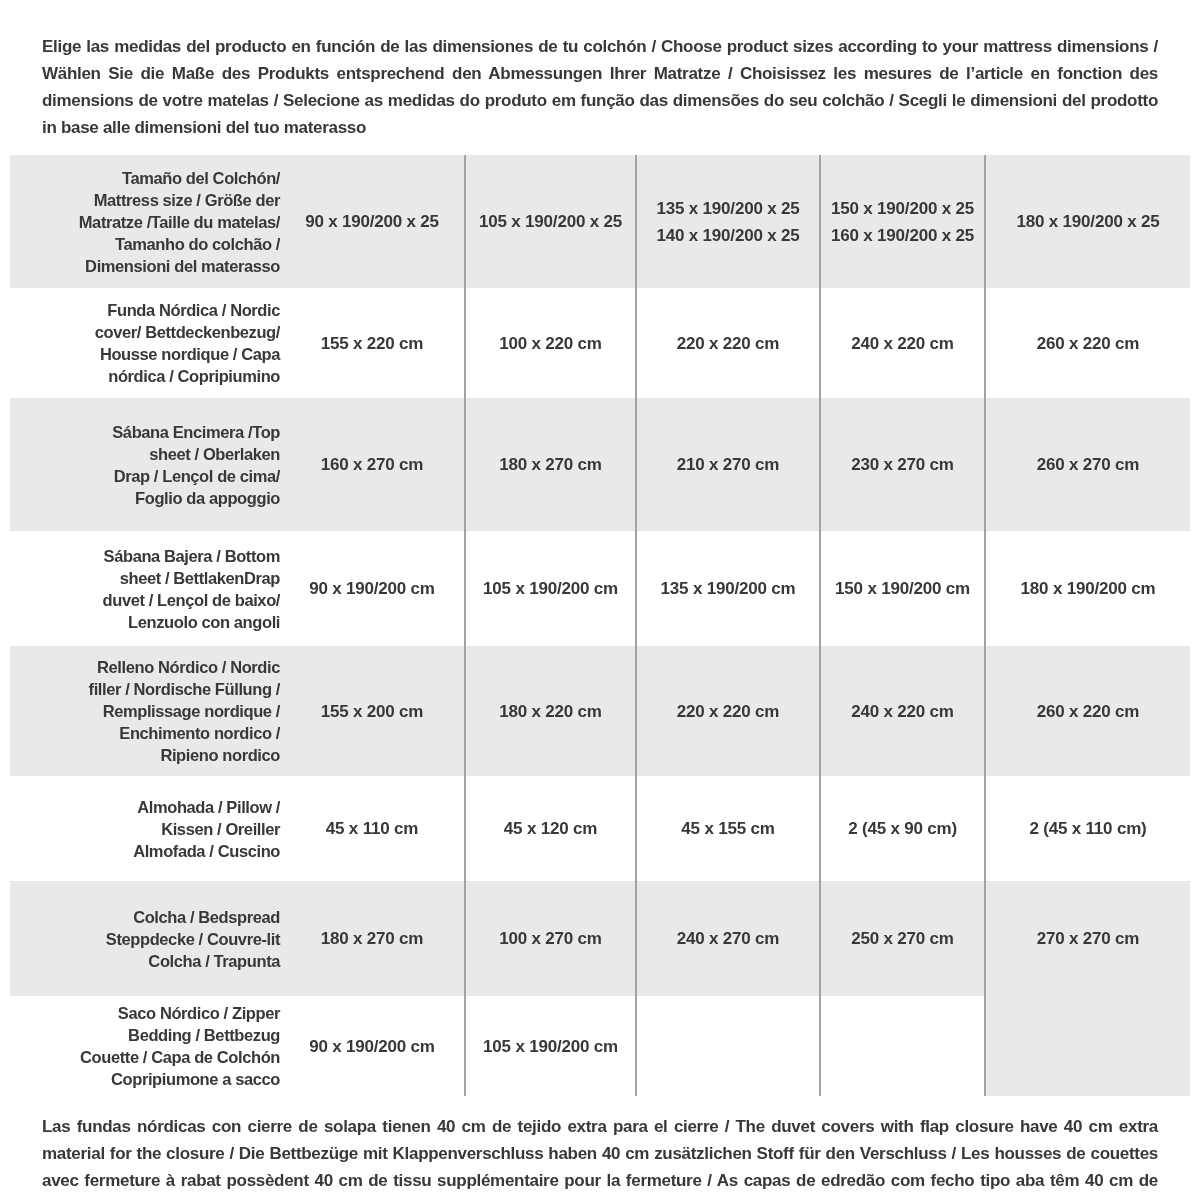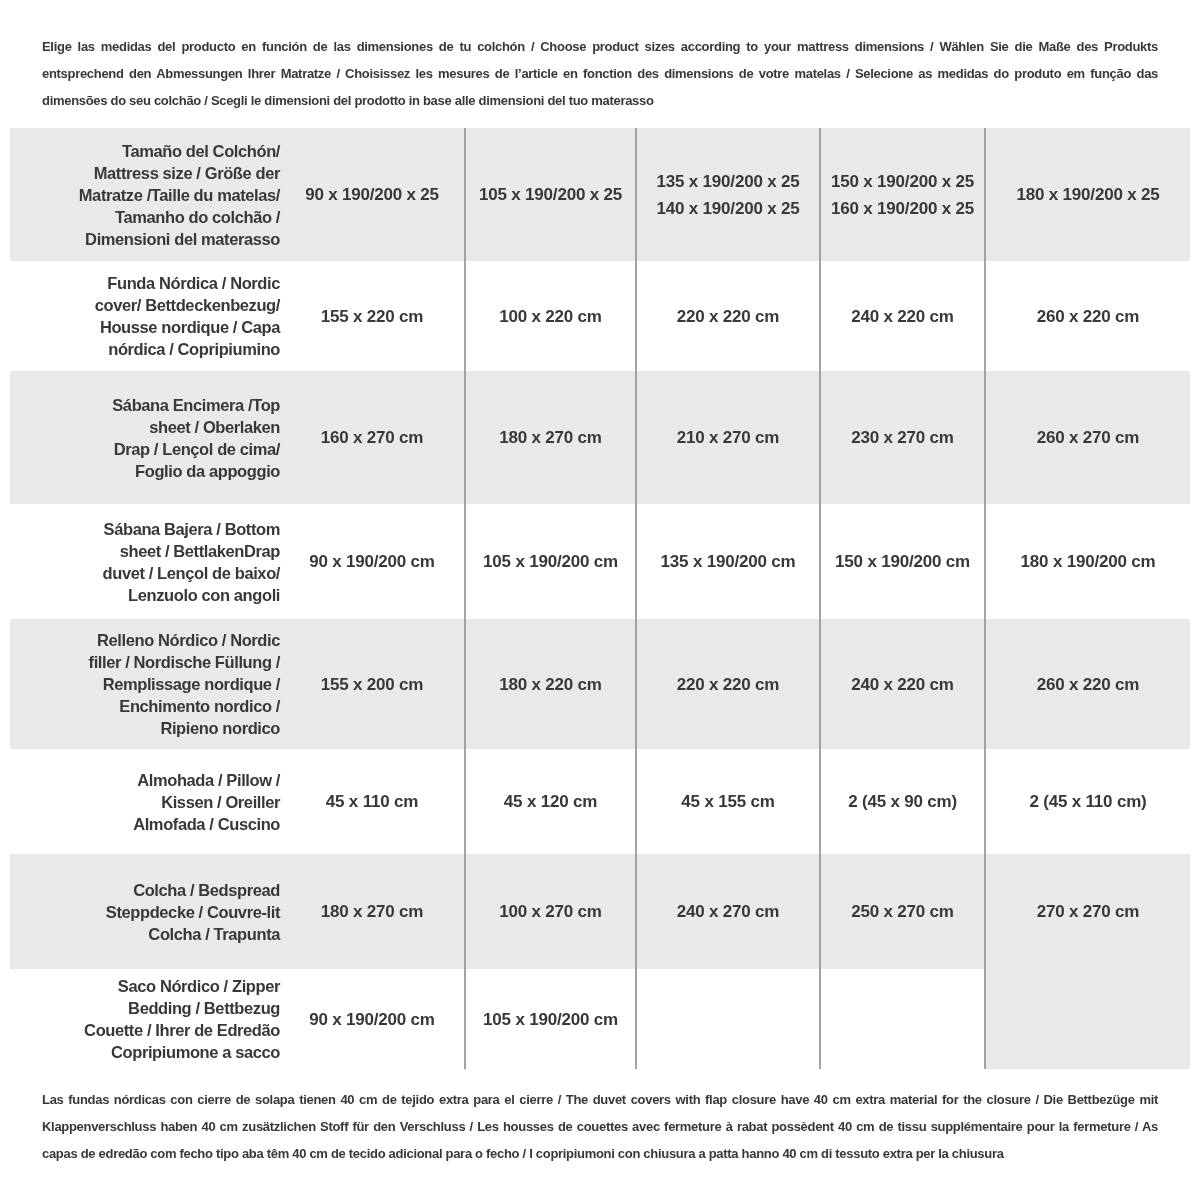--- a/index.html
+++ b/index.html
@@ -15,21 +15,21 @@
     font-weight: bold;
     color: var(--text-color, #383838);
   }
   .page {
     width: 1200px;
     height: 1200px;
     position: relative;
   }
   .intro, .footnote {
     margin: 0 42px;
-    font-size: 13px;
+    font-size: 17px;
     line-height: 27px;
     letter-spacing: -0.3px;
     text-align: justify;
   }
   .intro { padding-top: 33px; }
   .footnote { padding-top: 17px; }
 
   table.size-table {
     border-collapse: collapse;
     table-layout: fixed;
@@ -254,21 +254,21 @@
             <div>250 x 270 cm</div>
           </td>
           <td class="value-cell">
             <div>270 x 270 cm</div>
           </td>
         </tr>
         <tr>
           <td class="label-cell">
             <div>Saco Nórdico / Zipper</div>
             <div>Bedding / Bettbezug</div>
-            <div>Couette  / Ihrer de Edredão</div>
+            <div>Couette  / Capa de Colchón</div>
             <div>Copripiumone a sacco</div>
           </td>
           <td class="value-cell">
             <div>90 x 190/200 cm</div>
           </td>
           <td class="value-cell">
             <div>105 x 190/200 cm</div>
           </td>
           <td class="value-cell">
             <div></div>

